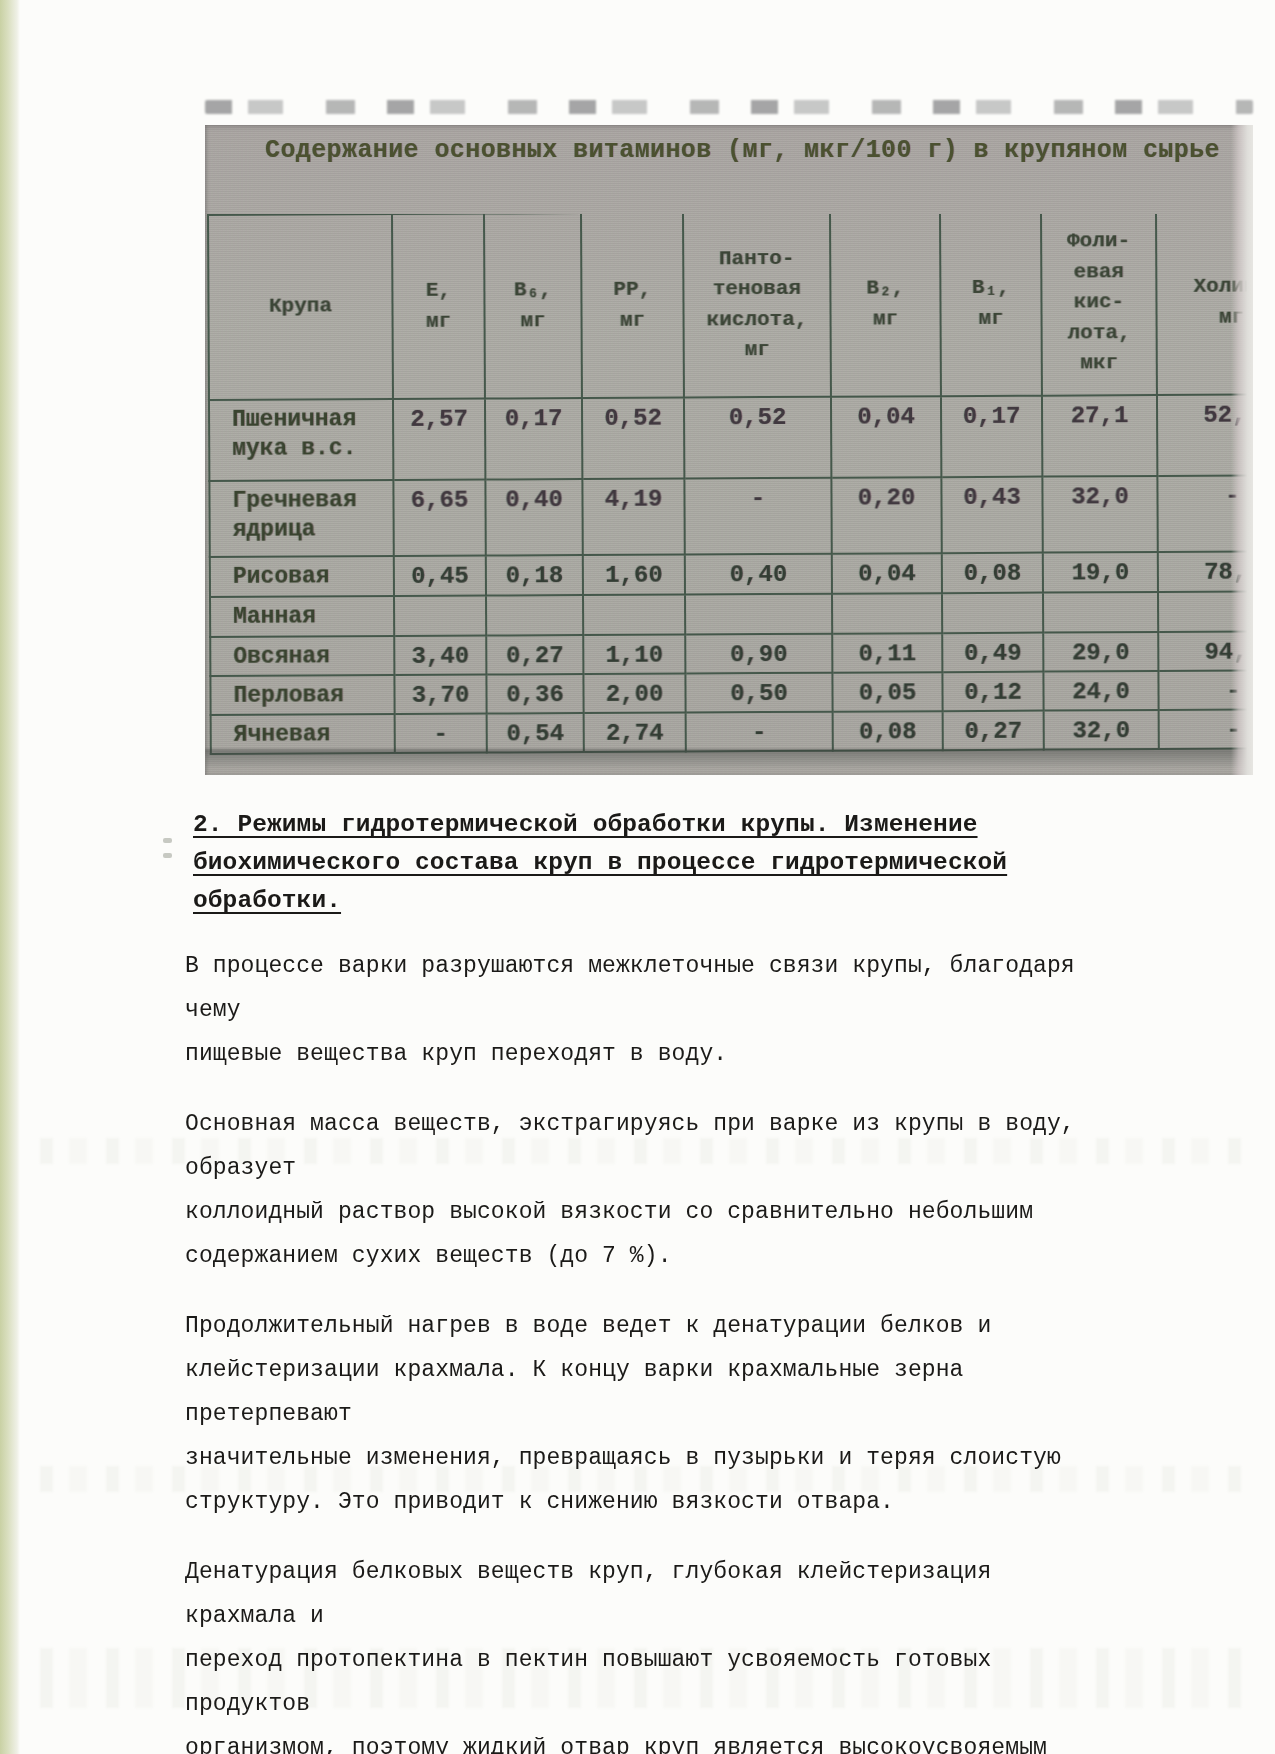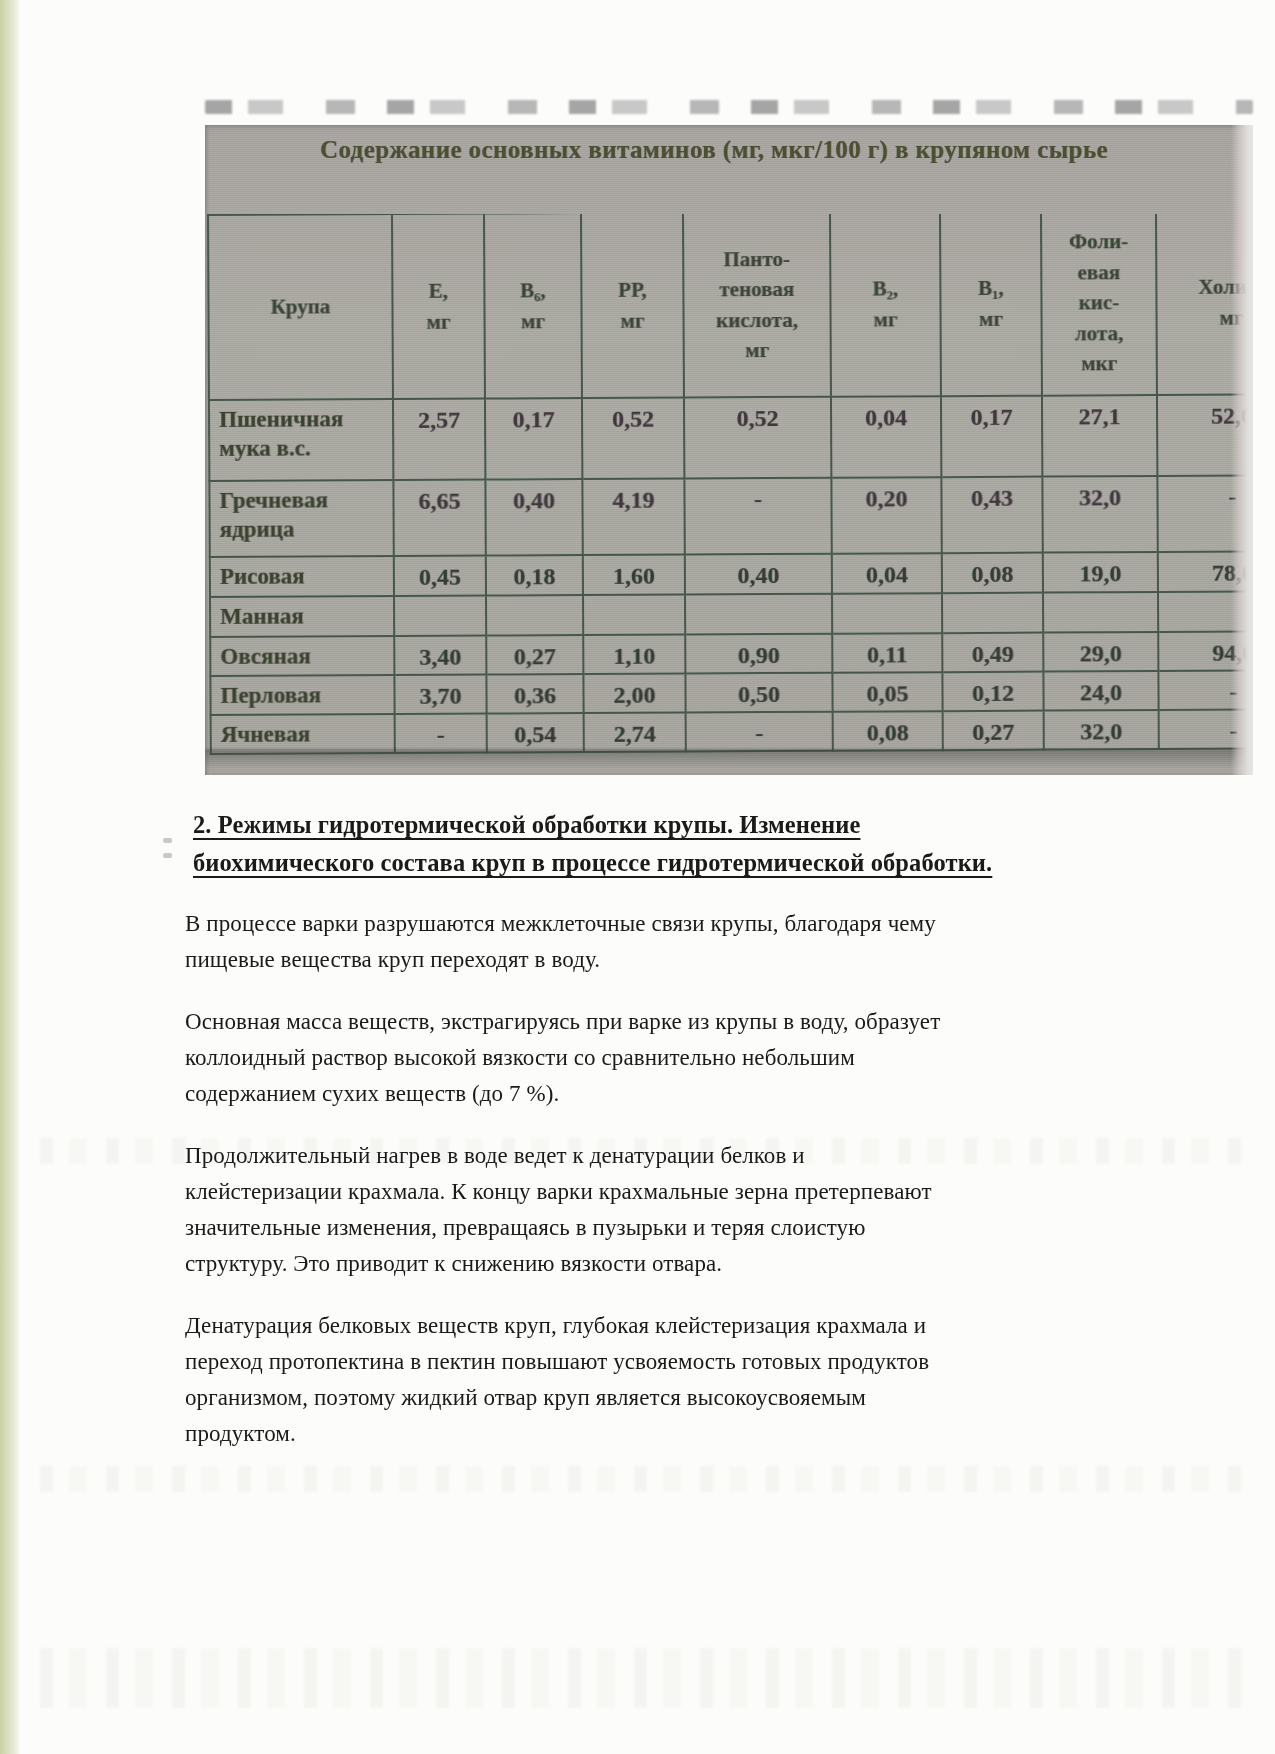--- a/index.html
+++ b/index.html
@@ -1,19 +1,19 @@
 <!DOCTYPE html>
 <html><head>
 <meta charset="utf-8">
 <style>
   html,body{margin:0;padding:0;background:#e8e8e6;}
   #stage{
     position:relative;width:1275px;height:1754px;margin:0 auto;
     background:var(--page-bg,#fcfcfa);overflow:hidden;
-    font-family:Liberation Serif, serif;
+    font-family:Liberation Mono, monospace;
   }
   
   .edge-strip{
     position:absolute;left:0;top:0;width:20px;height:100%;
     background:linear-gradient(90deg,#c9d1a4 0,#dadfc0 40%,#eff0e6 85%,rgba(250,250,246,0) 100%);
   }
   
   .noise-band{
     position:absolute;left:40px;right:30px;height:26px;opacity:.45;filter:blur(1px);
     background:repeating-linear-gradient(90deg,rgba(203,208,192,.35) 0 13px,transparent 13px 29px,rgba(210,212,200,.25) 29px 47px,transparent 47px 66px);
@@ -72,21 +72,21 @@
     filter:blur(.25px);
   }
   table.vitamins td{
     font-size:24px;font-weight:bold;color:var(--scan-text,#333d34);
     text-align:center;vertical-align:top;padding:5px 3px 2px;
     line-height:1.25;
     text-shadow:.7px 0 0 rgba(120,60,85,.35), -.6px 0 0 rgba(55,110,80,.3);
     filter:blur(.25px);
   }
   table.vitamins td.name{
-    text-align:left;padding-left:9px;font-size:23px;color:#39432f;
+    text-align:left;padding-left:22px;font-size:23px;color:#39432f;
   }
   table.vitamins tbody tr:nth-child(1) td:not(.name),
   table.vitamins tbody tr:nth-child(2) td:not(.name){color:#40383f;}
   table.vitamins tbody tr:nth-child(1){height:81px;}
   table.vitamins tbody tr:nth-child(2){height:76px;}
   table.vitamins tbody tr:nth-child(3){height:40px;}
   table.vitamins tbody tr:nth-child(4){height:40px;}
   table.vitamins tbody tr:nth-child(5){height:38px;}
   table.vitamins tbody tr:nth-child(6){height:34px;}
   table.vitamins tbody tr:nth-child(7){height:35px;}
@@ -96,21 +96,21 @@
   .content{
     position:absolute;left:185px;top:806px;width:890px;
     color:var(--body-text,#1b1a18);
   }
   .content h2{
     margin:0 0 24px 8px;font-size:24.5px;font-weight:bold;line-height:38px;
     text-decoration:underline;text-decoration-thickness:2px;text-underline-offset:5px;
     white-space:pre-line;letter-spacing:.1px;
   }
   .content p{
-    margin:8px 0 26px 0;font-size:23px;line-height:36px;white-space:pre-line;
+    margin:8px 0 26px 0;font-size:23px;line-height:44px;white-space:pre-line;
     letter-spacing:.1px;
   }
 </style>
 </head>
 <body>
 
 <div id="stage" style="--page-bg: #fcfcfa; --scan-bg: #afada7; --scan-line: #45584b; --scan-text: #333d34; --scan-title: #4b5130; --body-text: #1b1a18;">
 
   <div class="edge-strip"></div>
 

